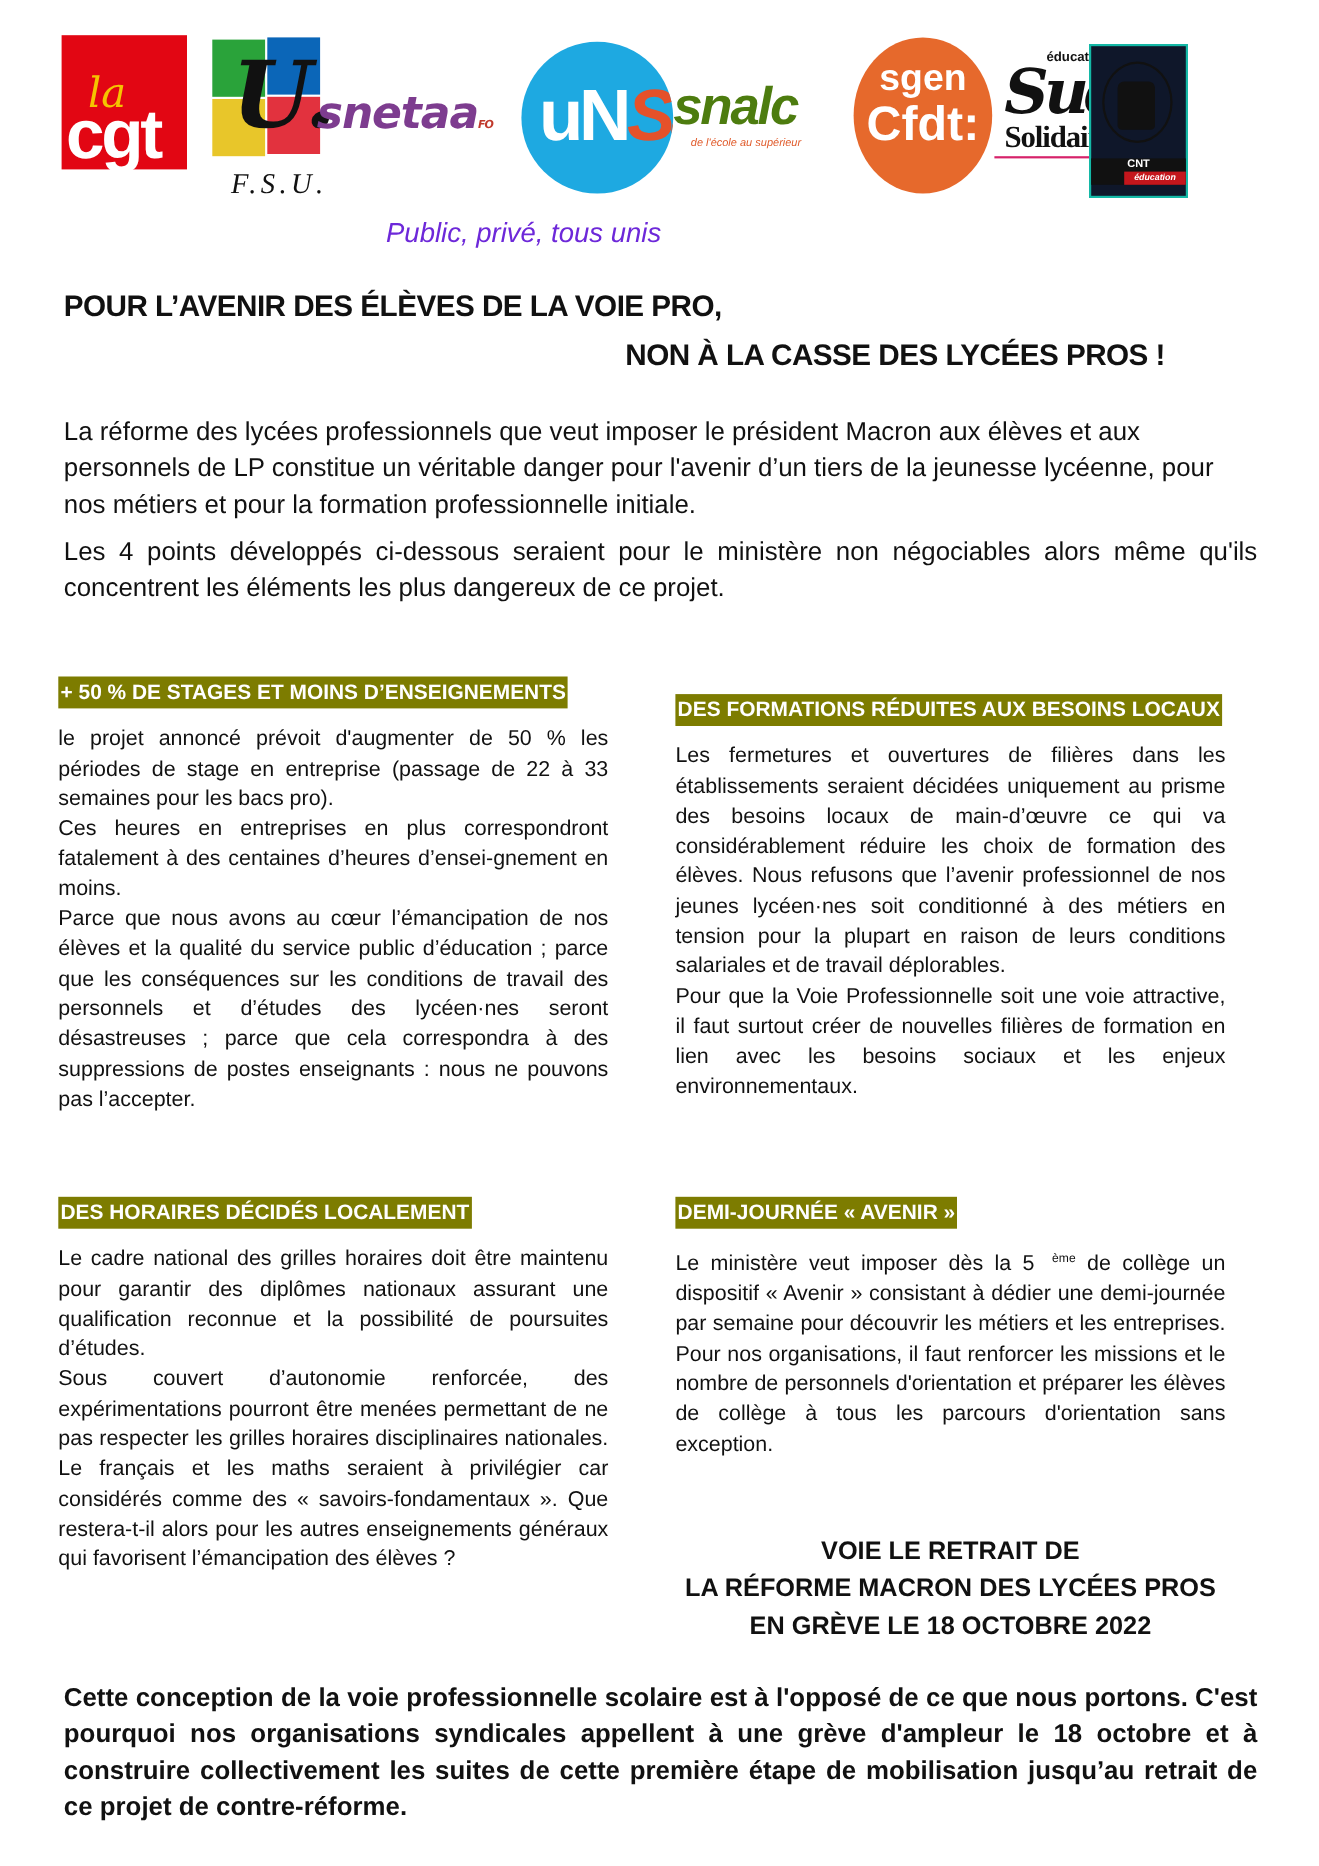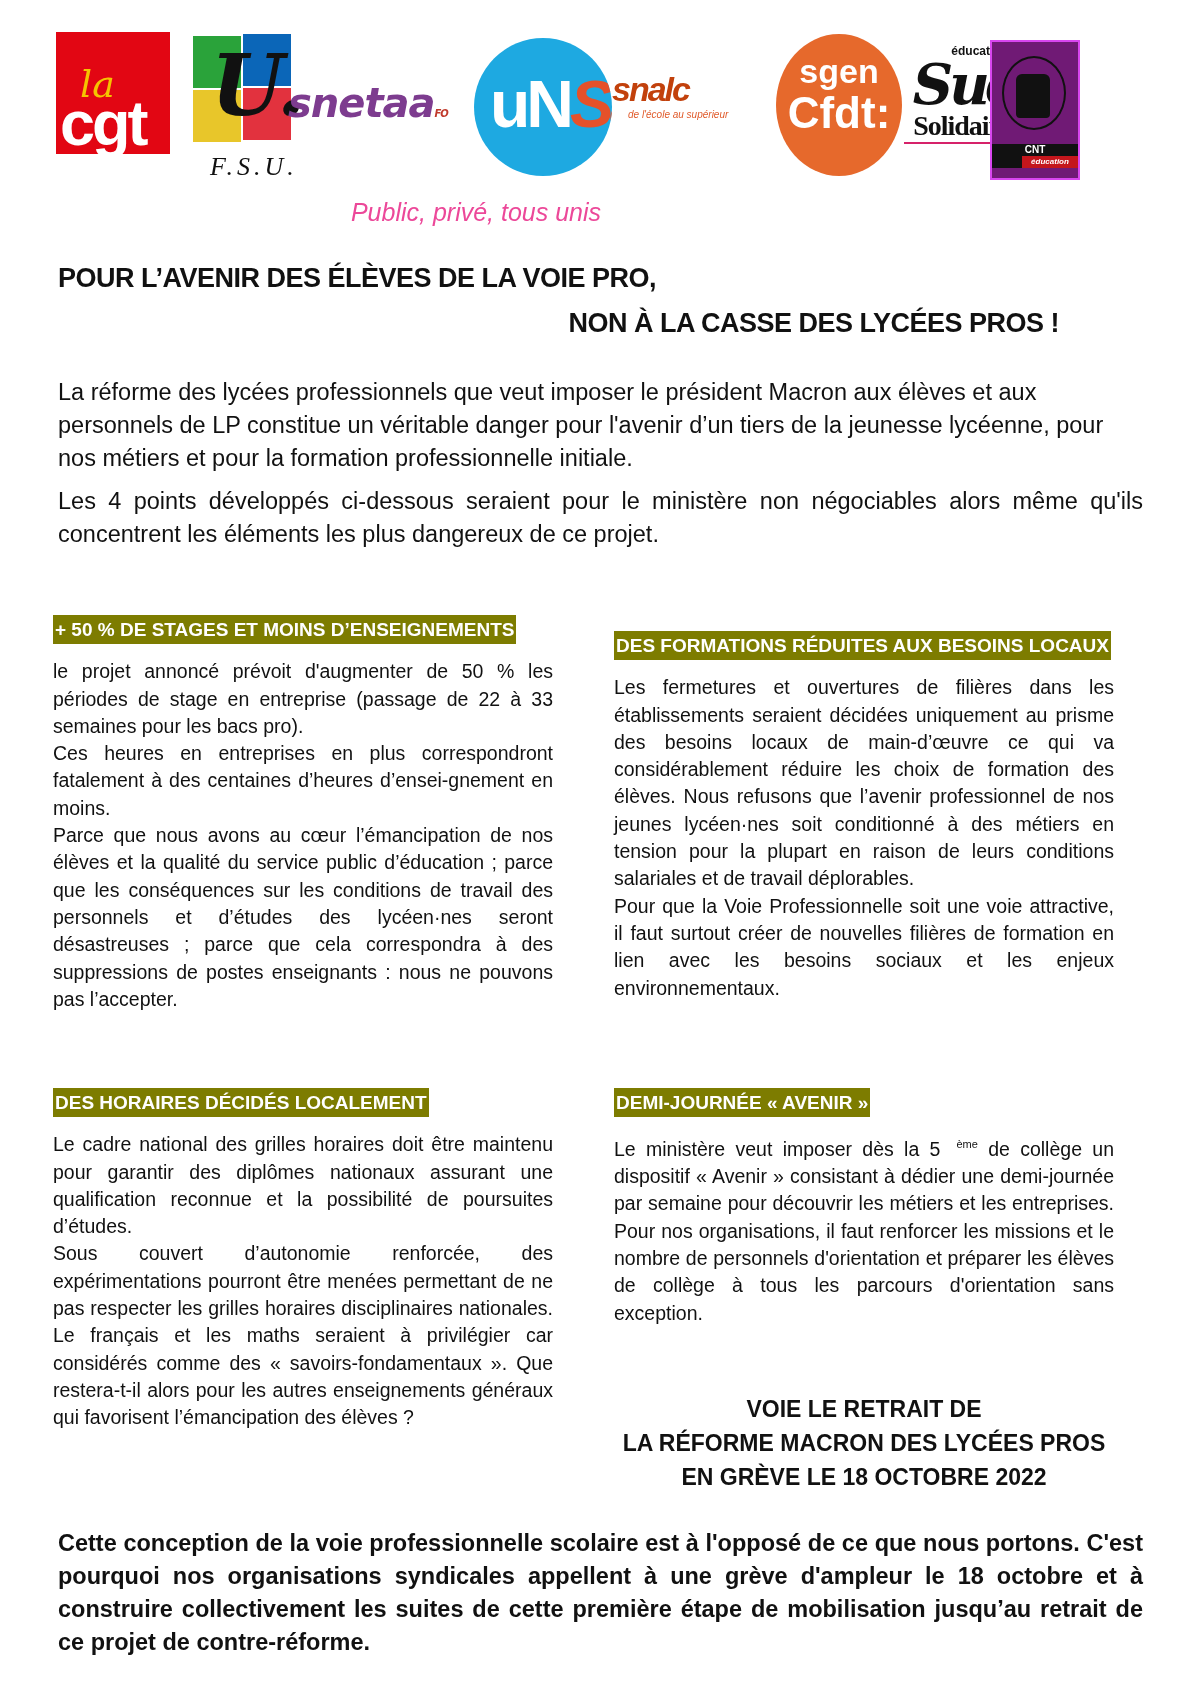--- a/index.html
+++ b/index.html
@@ -18,36 +18,36 @@
   .fsu .q3 { left: 0; top: 56px; background: #e8c62a; }
   .fsu .q4 { left: 50px; top: 54px; background: #e2323e; }
   .fsu .u { position: absolute; left: 18px; top: 2px; font-family: "DejaVu Serif", serif; font-style: italic; font-size: 84px; color: #111; font-weight: bold; }
   .fsu .lbl { position: absolute; left: 17px; top: 118px; font-family: "Liberation Serif", serif; font-style: italic; font-size: 26px; letter-spacing: 4px; }
   .snetaa { left: 232px; top: 50px; font-family: "DejaVu Sans", sans-serif; font-style: italic; font-weight: bold; font-size: 40px; color: #7d3c8f; letter-spacing: -1px; }
   .snetaa .fo { font-size: 10px; color: #c0392b; }
   .unsa { left: 418px; top: 8px; width: 138px; height: 138px; border-radius: 50%; background: #1ea9e1; overflow: hidden; }
   .unsa .t { position: absolute; left: 16px; top: 28px; color: #fff; font-weight: bold; font-size: 66px; letter-spacing: -4px; }
   .unsa .a { color: #e5512a; font-style: italic; }
   .snalc { left: 556px; top: 40px; }
-  .snalc .name { color: #c2410c; font-weight: bold; font-style: italic; font-size: 34px; letter-spacing: -2px; }
+  .snalc .name { color: #4d7c0f; font-weight: bold; font-style: italic; font-size: 48px; letter-spacing: -2px; }
   .snalc .tag { color: #e05a2a; font-style: italic; font-size: 10px; margin-left: 16px; }
   .sgen { left: 720px; top: 4px; width: 126px; height: 142px; border-radius: 50%; background: #e6692c; color: #fff; text-align: center; font-weight: bold; }
   .sgen .l1 { font-size: 34px; margin-top: 18px; }
   .sgen .l2 { font-size: 44px; line-height: 44px; }
   .sud { left: 848px; top: 14px; width: 126px; text-align: center; }
   .sud .edu { font-size: 12px; font-weight: bold; text-align: right; padding-right: 22px; }
   .sud .s { font-family: "DejaVu Serif", serif; font-style: italic; font-weight: bold; font-size: 56px; line-height: 52px; letter-spacing: -4px; }
   .sud .sol { font-family: "Liberation Serif", serif; font-weight: bold; font-size: 28px; letter-spacing: -1px; border-bottom: 2px solid #d6226a; }
-  .cnt { left: 934px; top: 10px; width: 86px; height: 136px; border: 2px solid #d946ef; background: #701a75; }
+  .cnt { left: 934px; top: 10px; width: 86px; height: 136px; border: 2px solid #14b8a6; background: #0f172a; }
   .cnt .cat { position: absolute; left: 10px; top: 14px; width: 60px; height: 70px; border-radius: 50%; border: 2px solid #111; }
   .cnt .cat:after { content: ""; position: absolute; left: 12px; top: 16px; width: 34px; height: 44px; background: #111; border-radius: 6px 6px 4px 4px; }
   .cnt .bar { position: absolute; left: 0; bottom: 10px; width: 86px; height: 24px; background: #111; color: #fff; font-size: 10px; font-weight: bold; text-align: center; line-height: 12px; }
   .cnt .bar .ed { display: block; background: #c4161c; font-style: italic; font-size: 8px; margin-left: 30px; }
 
-  .tagline { position: absolute; top: 198px; left: 0; width: 952px; text-align: center; font-style: italic; font-size: 25px; color: #ec4899; }
+  .tagline { position: absolute; top: 198px; left: 0; width: 952px; text-align: center; font-style: italic; font-size: 25px; color: #6d28d9; }
   .title1 { position: absolute; top: 263px; left: 58px; font-weight: bold; font-size: 27px; letter-spacing: -0.5px; }
   .title2 { position: absolute; top: 308px; right: 140px; font-weight: bold; font-size: 27px; letter-spacing: -0.5px; }
 
   .intro { position: absolute; top: 376px; left: 58px; width: 1085px; font-size: 23.5px; line-height: 33px; }
   .intro p { margin: 0; }
   .intro .bold { font-weight: normal; text-align: justify; margin-top: 10px; }
 
   .col { position: absolute; width: 500px; font-size: 19.5px; line-height: 27.3px; }
   .col p { margin: 0; text-align: justify; }
   .heading { display: inline-block; background: #7d7c00; color: #fff; font-weight: bold; font-size: 19px; padding: 1px 2px; margin-bottom: 14px; }

